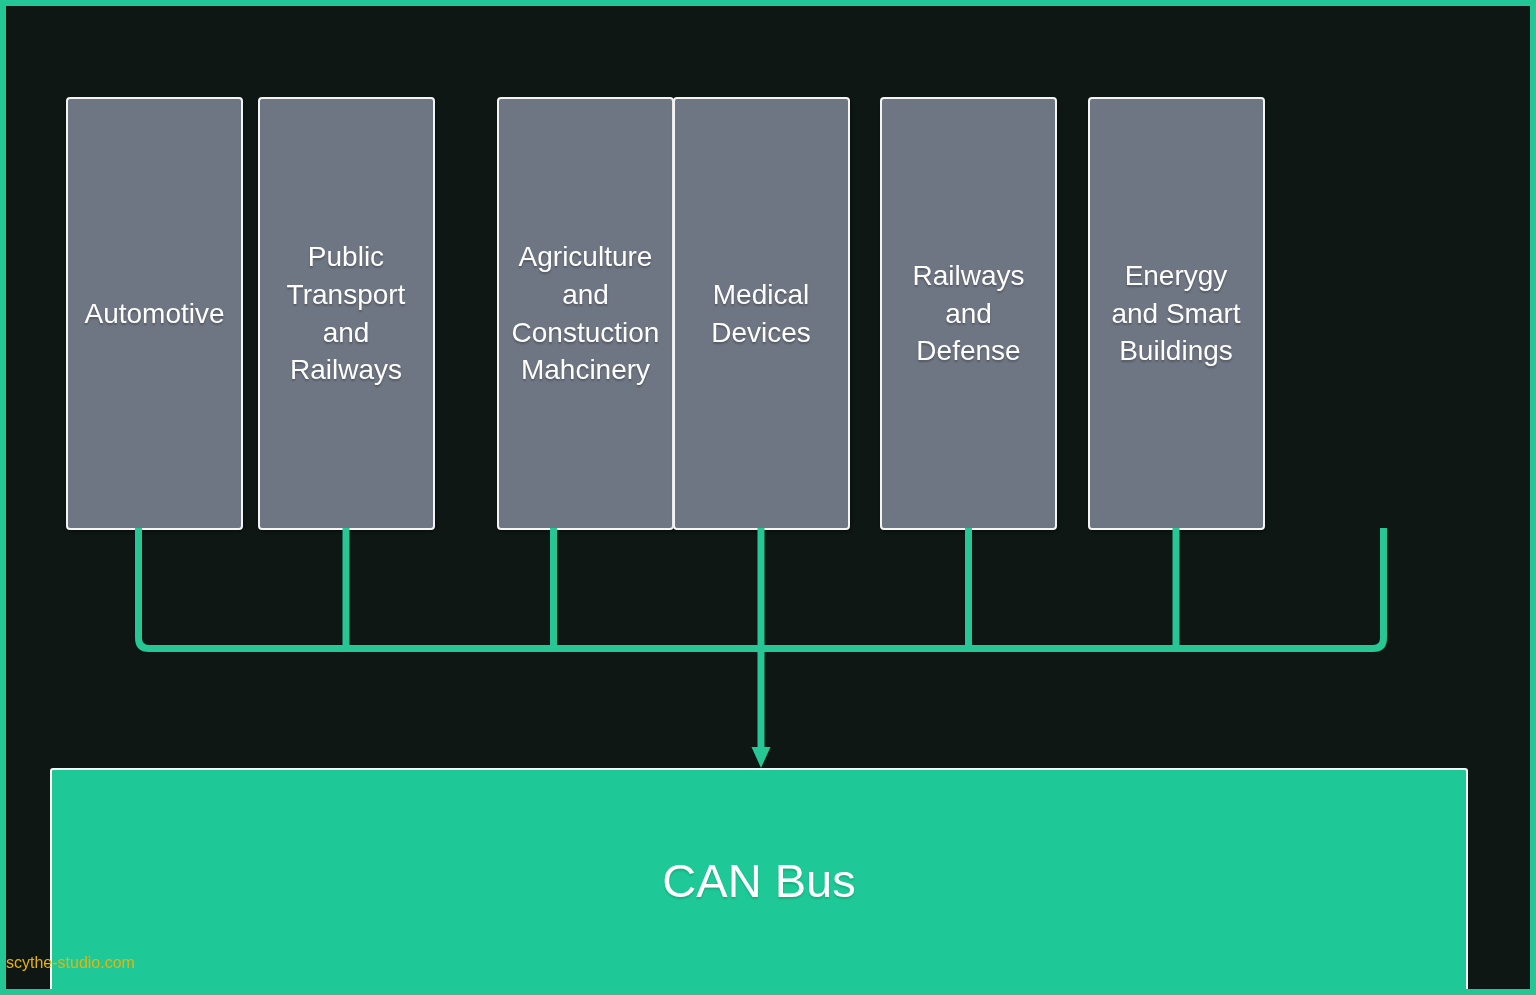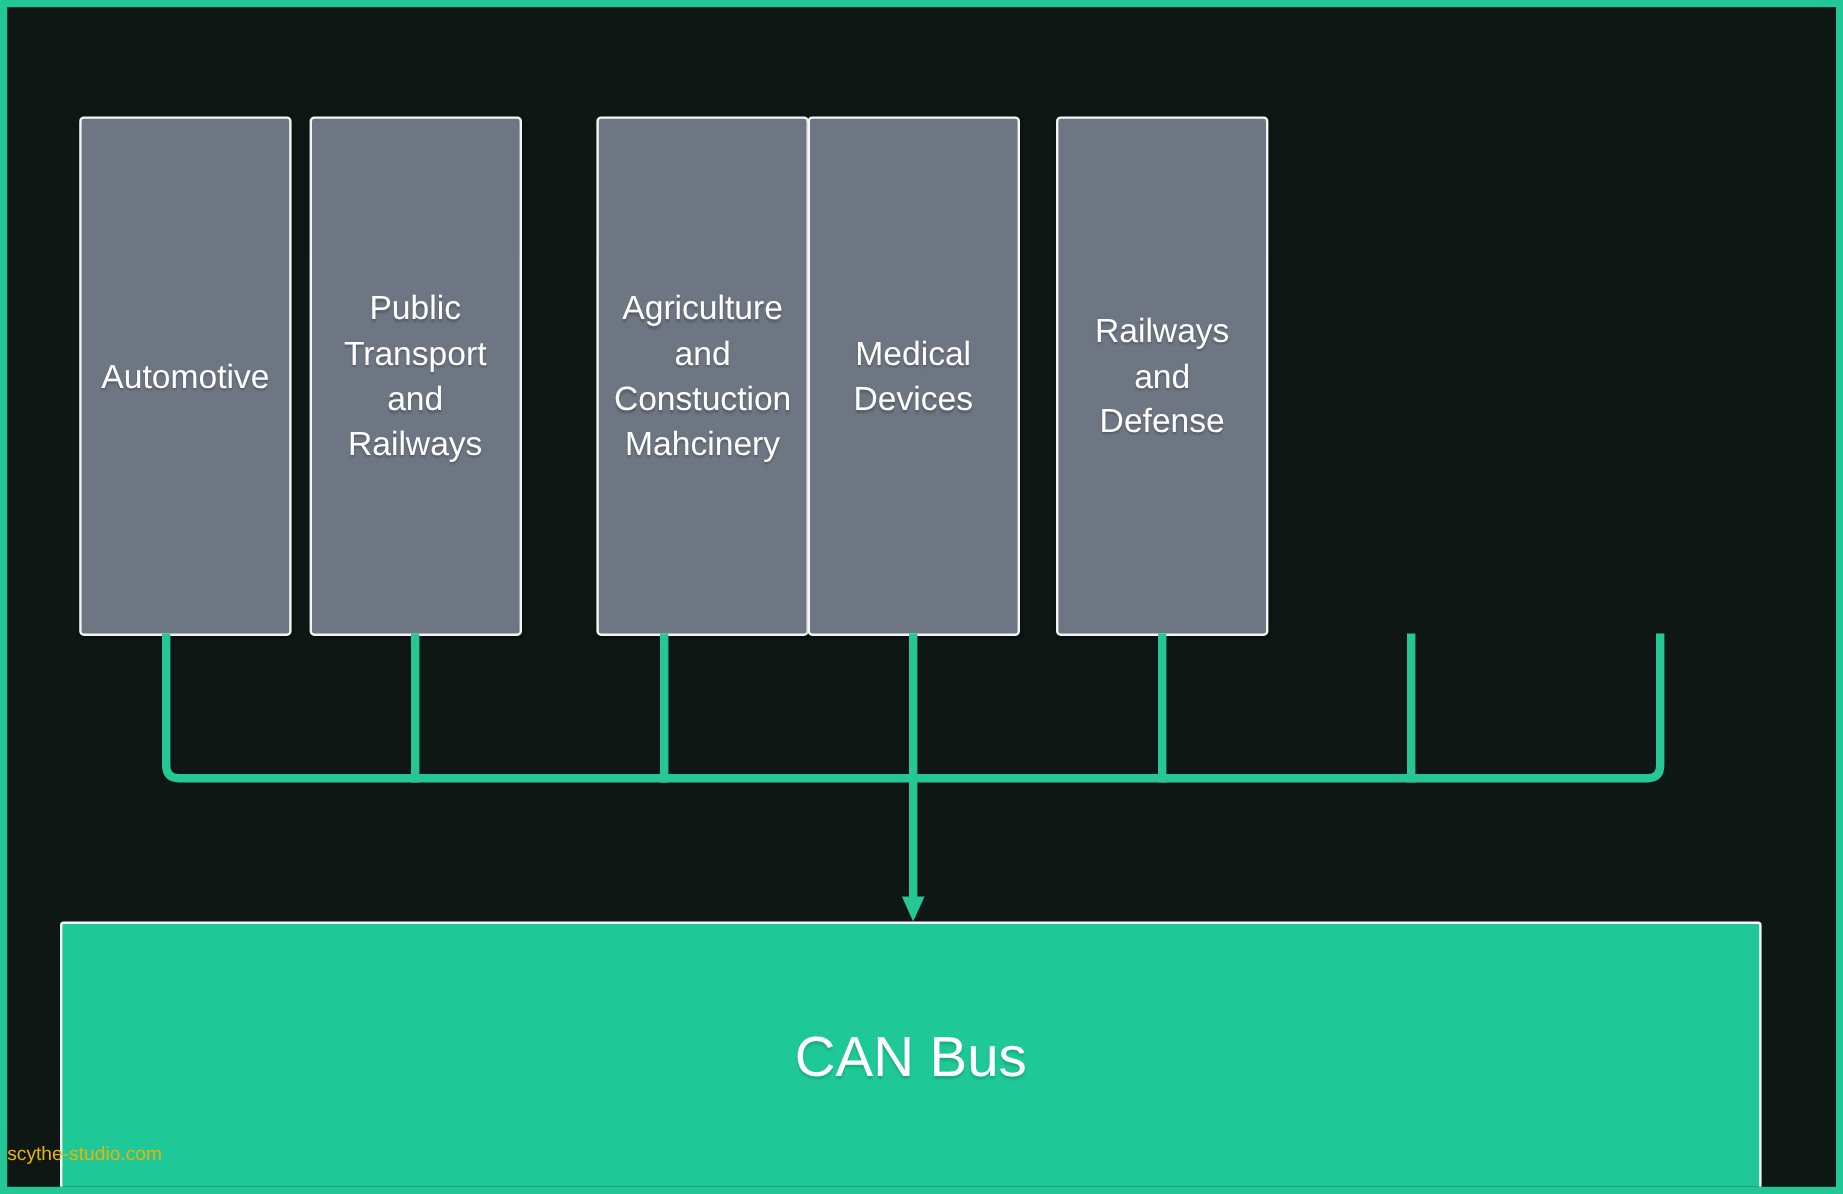--- a/index.html
+++ b/index.html
@@ -118,20 +118,25 @@
   </div>
   <div class="industry-box">
     <span class="label">Medical
 Devices</span>
   </div>
   <div class="industry-box">
     <span class="label">Railways
 and
 Defense</span>
   </div>
+  <div class="industry-box">
+    <span class="label">Enerygy
+and Smart
+Buildings</span>
+  </div>
 
   <svg class="connectors" viewBox="0 0 1536 995" aria-hidden="true">
 
     <path class="stroke" d="M 138.5 528 L 138.5 638 Q 138.5 648.5 149 648.5 L 1373 648.5 Q 1383.5 648.5 1383.5 638 L 1383.5 528" stroke-linejoin="round"></path>
 
     <line class="stroke" x1="346" y1="528" x2="346" y2="652"></line>
     <line class="stroke" x1="553.5" y1="528" x2="553.5" y2="652"></line>
     <line class="stroke" x1="968.5" y1="528" x2="968.5" y2="652"></line>
     <line class="stroke" x1="1176" y1="528" x2="1176" y2="652"></line>
 

